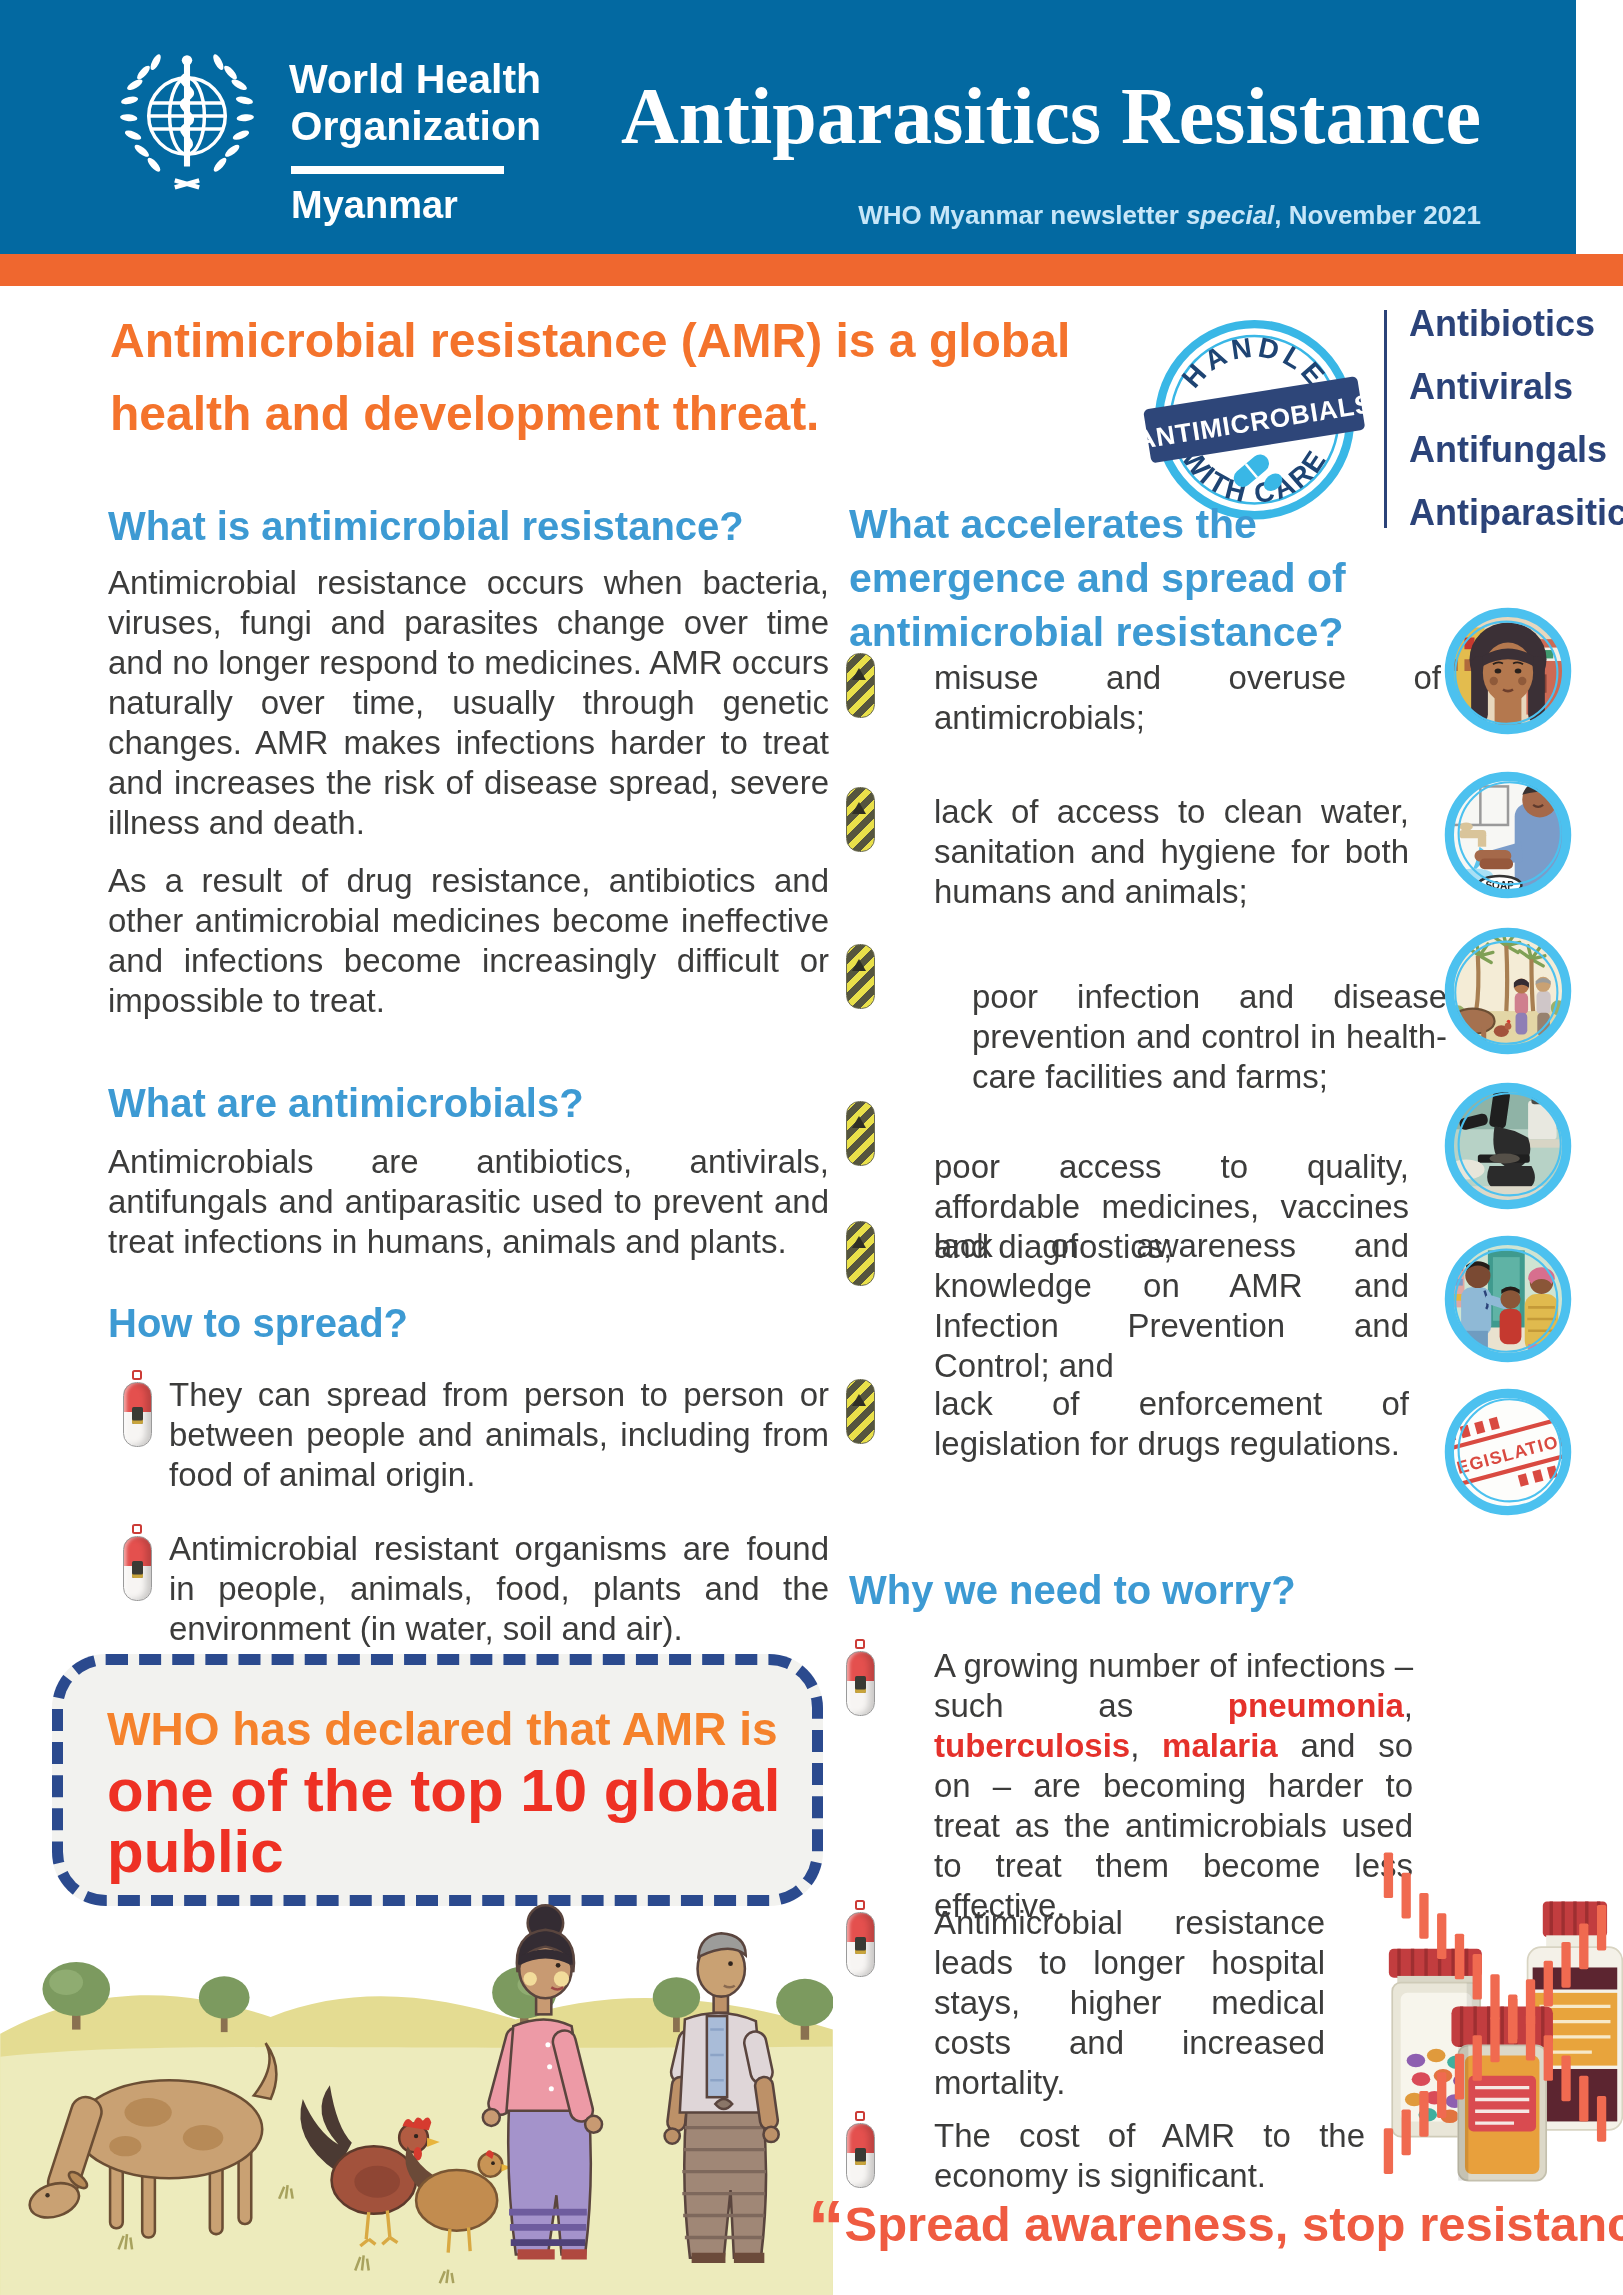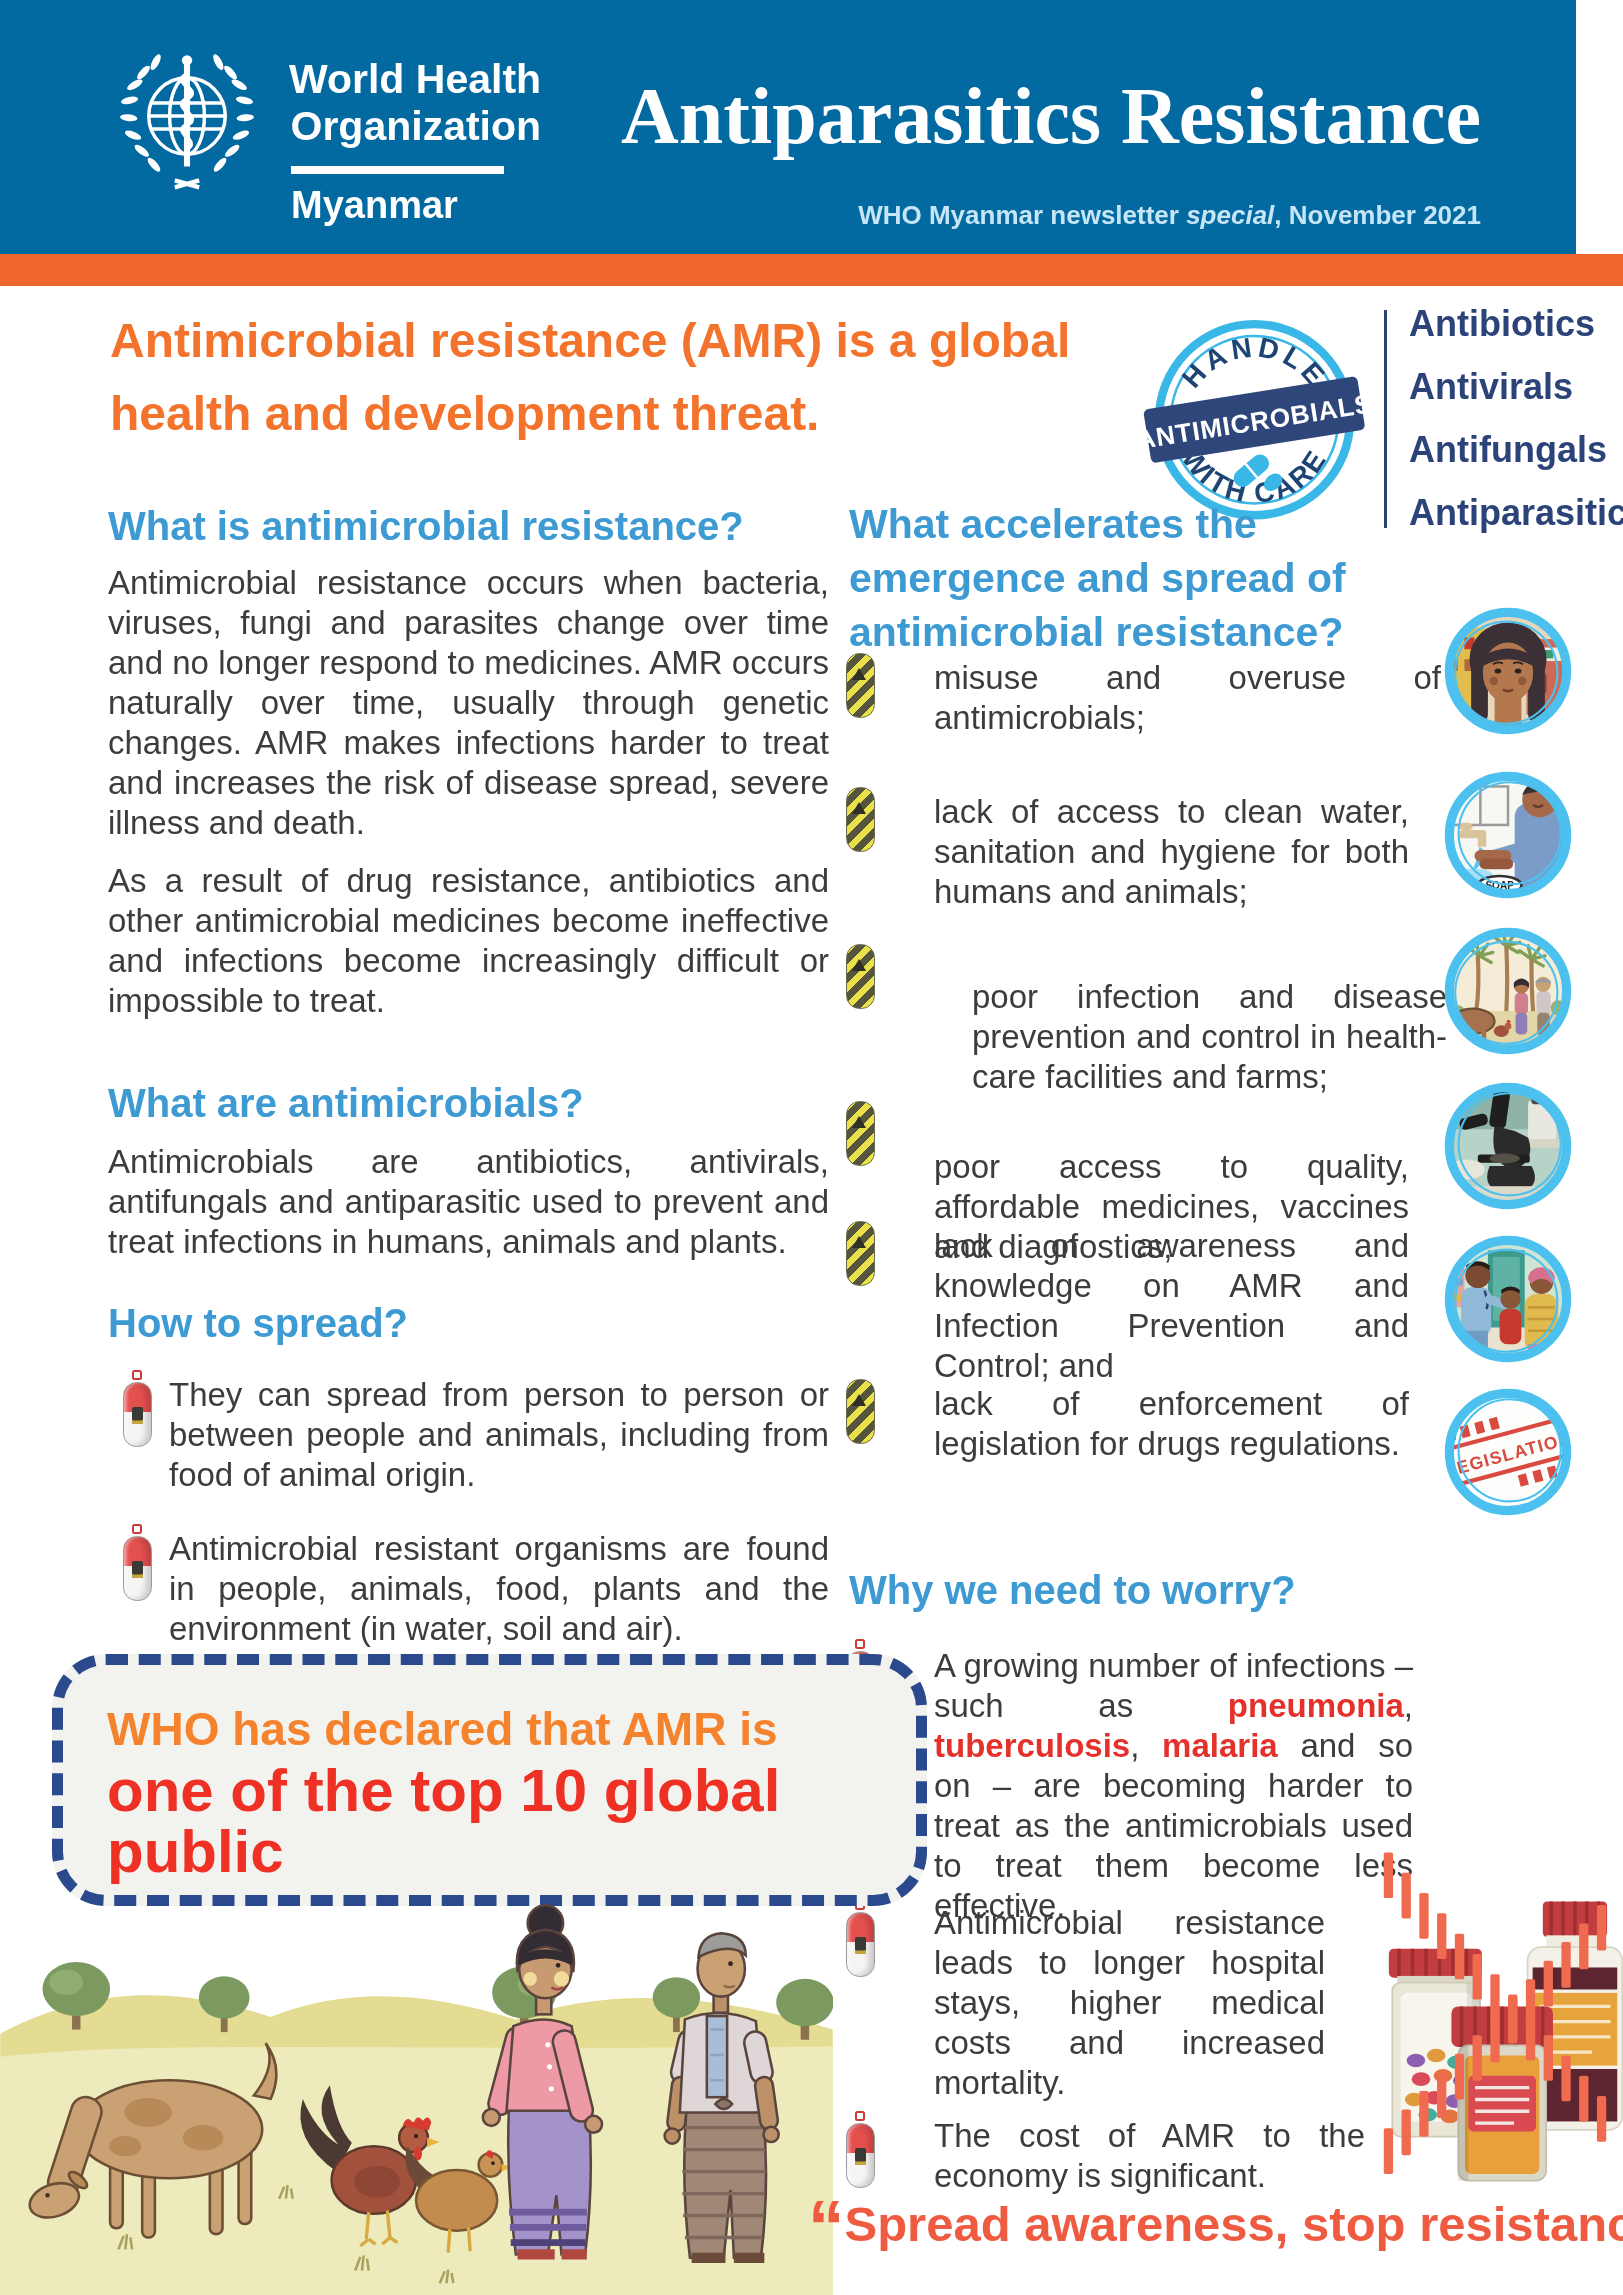--- a/index.html
+++ b/index.html
@@ -37,21 +37,21 @@
   .pill-warn{width:27px;height:63px;border-radius:13.5px;border:0.8px solid #6a6a50;
     background:repeating-linear-gradient(135deg,#E9E04A 0 6.8px,#55553E 6.8px 13.5px);position:absolute;}
   .pill-warn::after{content:"";position:absolute;left:5px;top:13.5px;width:0;height:0;
     border-left:7.6px solid transparent;border-right:7.6px solid transparent;border-bottom:12.7px solid #2F2F25;}
 
   
   .vignette{position:absolute;left:1441px;width:134px;height:134px;}
   .vignette svg{width:100%;height:100%;}
 
   
-  .callout{left:52px;top:1654px;width:875px;height:252px;border:11px dashed #2B4A8E;border-radius:54px;
+  .callout{left:52px;top:1654px;width:771px;height:252px;border:11px dashed #2B4A8E;border-radius:54px;
     background:#F2F2EF;box-sizing:border-box;padding:34px 1px 0 44px;z-index:1;}
   .callout .l1{color:#F5822C;font-weight:bold;font-size:46px;line-height:61px;}
   .callout .l2{color:#EE3124;font-weight:bold;font-size:60px;line-height:61px;}
 
   .scene{left:0;top:1776px;width:833px;height:519px;z-index:2;}
 
   .red{color:#E5312B;font-weight:bold;}
   .quote-line{left:808px;top:2196px;width:808px;text-align:center;color:#EF5B41;font-weight:bold;font-size:49px;white-space:nowrap;z-index:3;}
   .quote-mark{font-size:73px;line-height:0;vertical-align:-10px;}
 </style>

